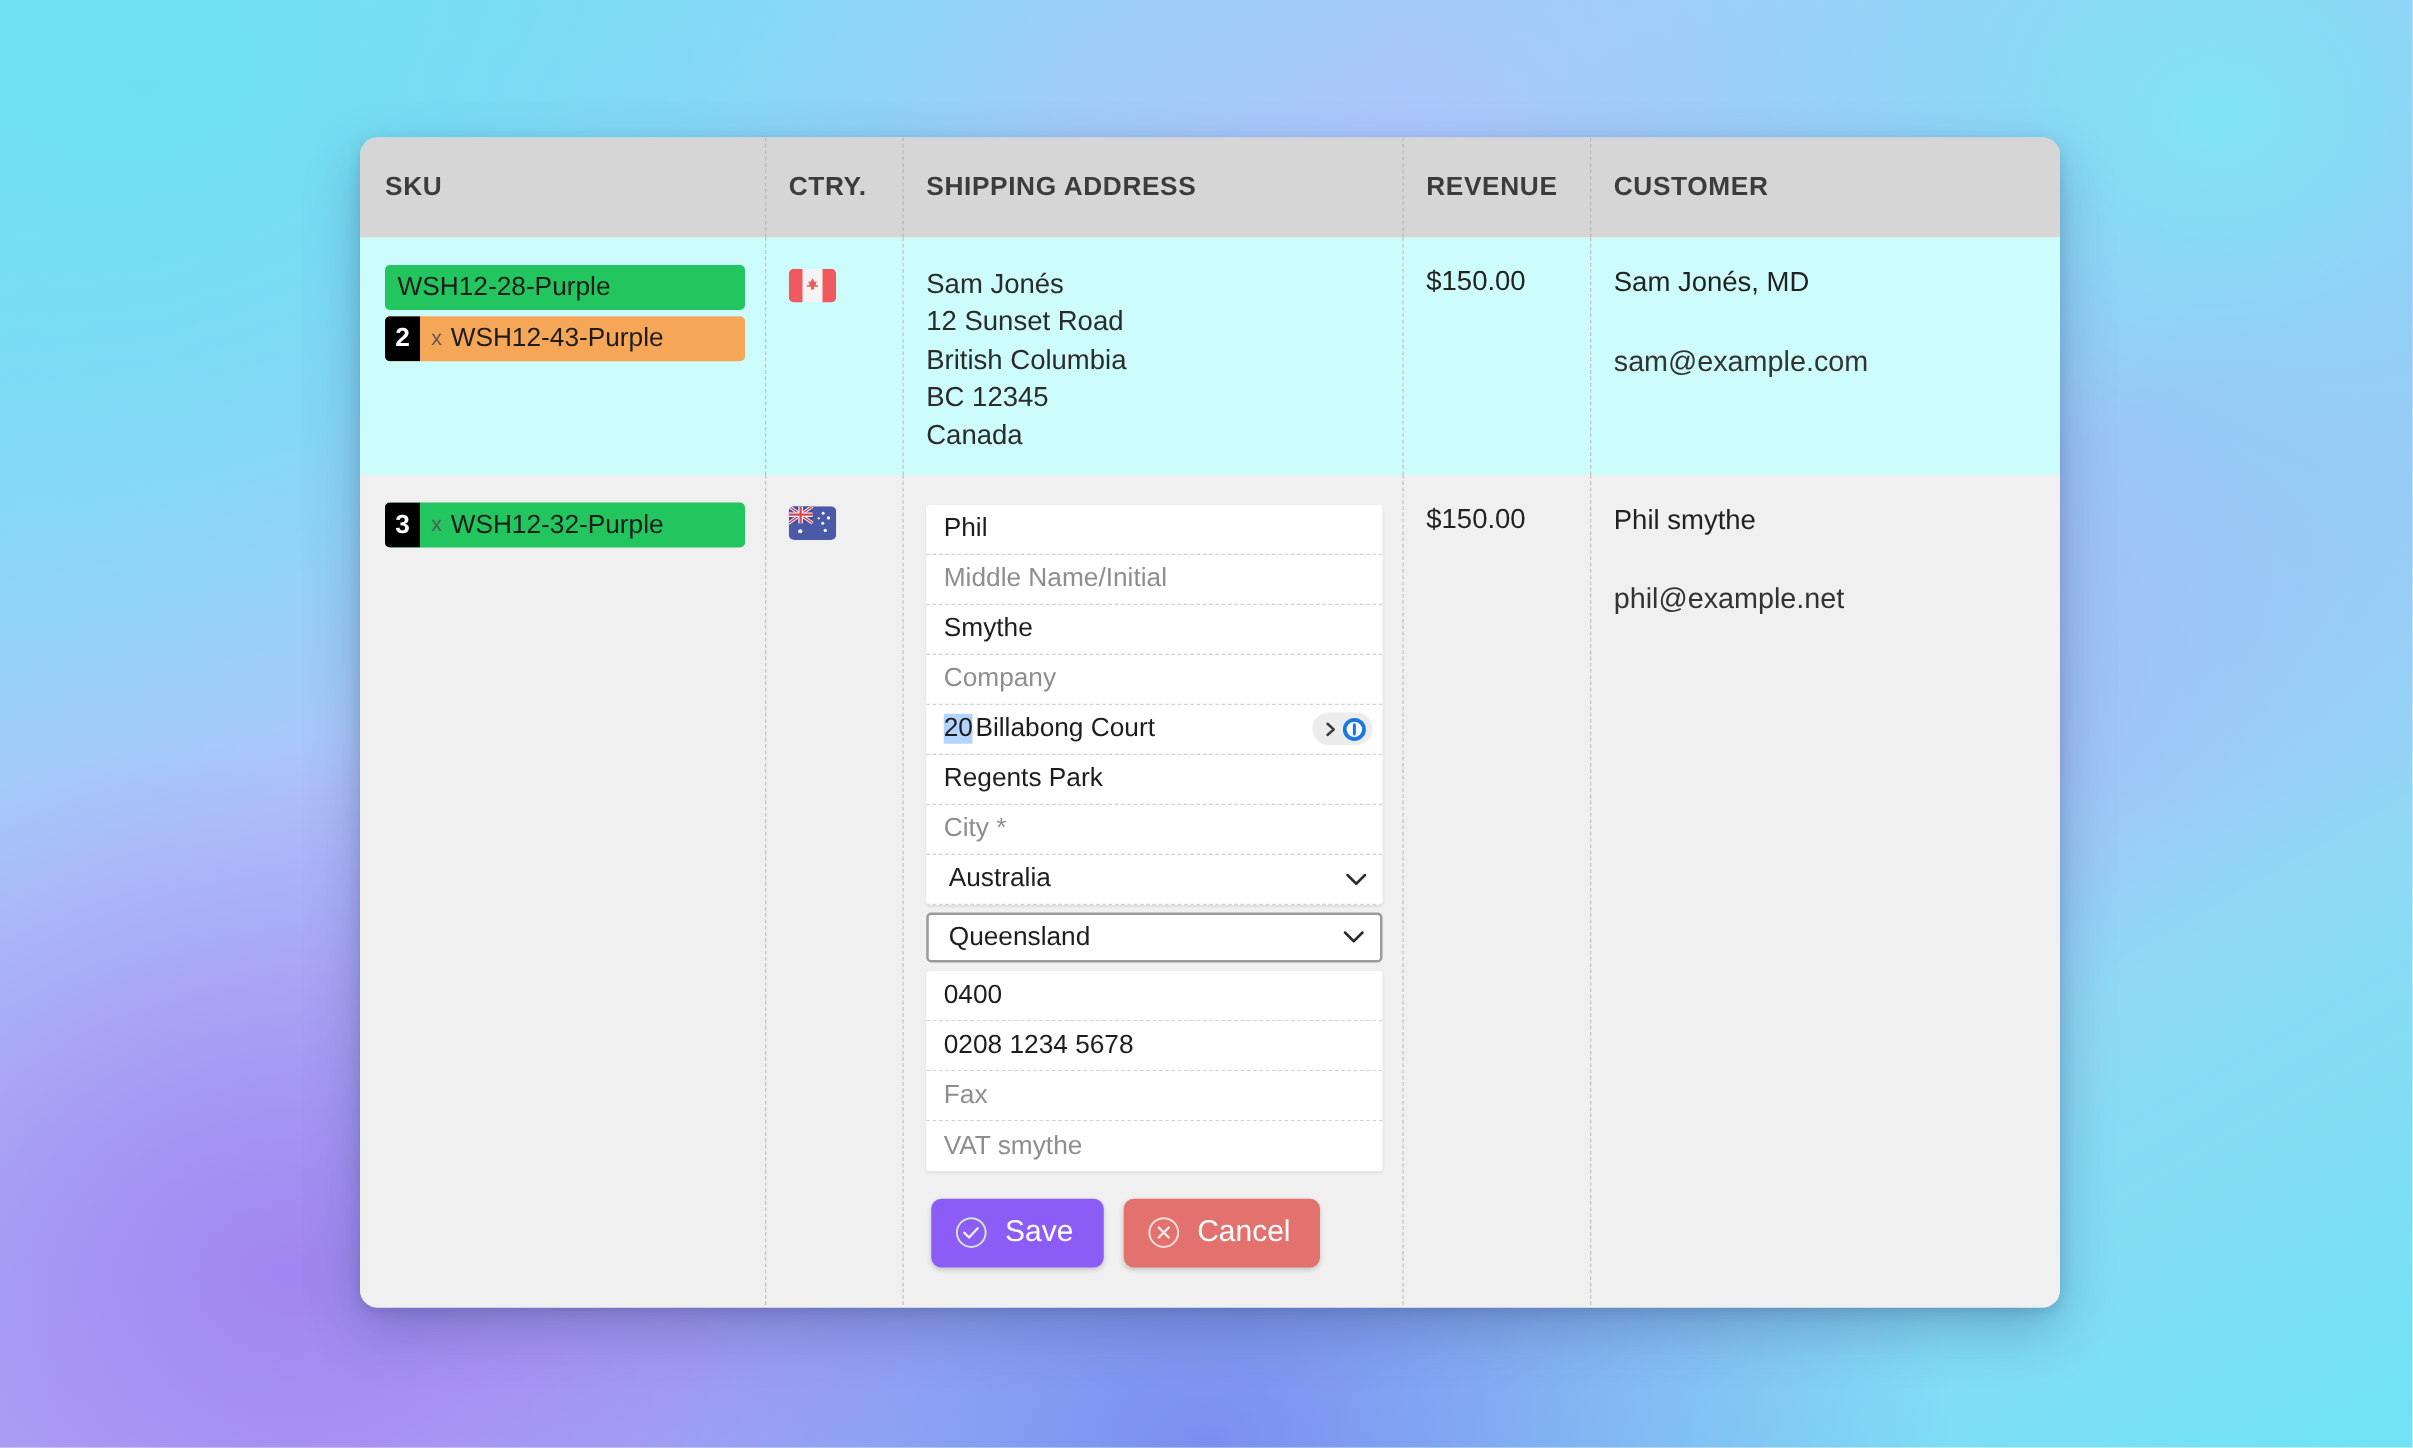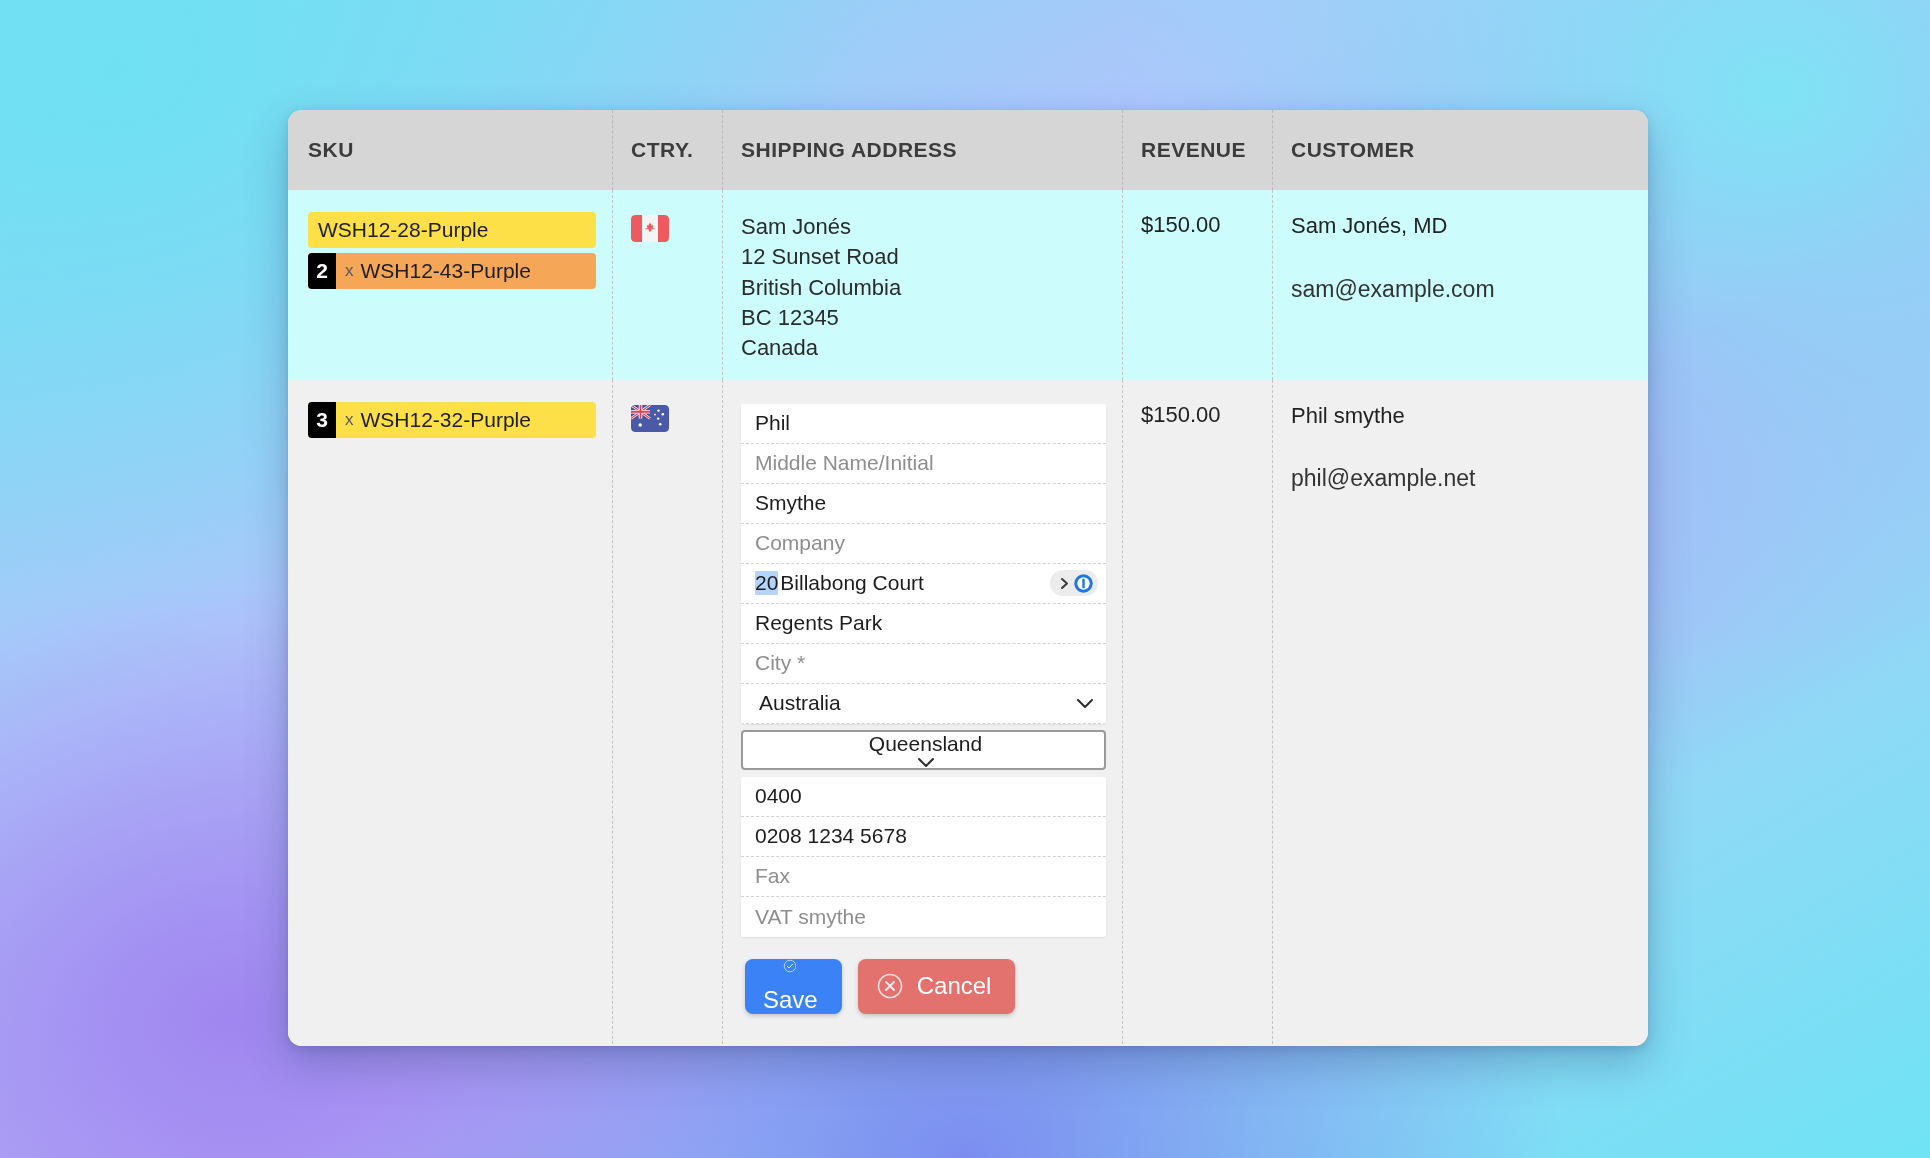--- a/index.html
+++ b/index.html
@@ -73,21 +73,21 @@
   
   .sku-badge {
     display: flex;
     align-items: center;
     border-radius: 4px;
     overflow: hidden;
     margin-bottom: 5px;
     height: 36px;
     max-width: 288px;
   }
-  .sku-green  { background: #fde047; }
+  .sku-green  { background: #22c55e; }
   .sku-orange { background: #f5a757; }
   .sku-qty {
     background: #000;
     color: #fff;
     font-size: 21px;
     font-weight: 700;
     height: 100%;
     display: flex;
     align-items: center;
     justify-content: center;
@@ -188,21 +188,20 @@
     border-radius: 4px;
     background: #fff;
     margin-top: 6px;
     height: 40px;
     display: flex;
     align-items: center;
     justify-content: space-between;
     padding: 0 12px 0 16px;
     font-size: 21px;
     color: #1d1d1d;
-    flex-direction: column;
   }
   .chev { width: 18px; height: 11px; display: block; }
 
   .stack-gap { margin-top: 7px; }
 
   
   .btn-row { display: flex; gap: 16px; margin-top: 22px; padding-left: 4px; }
   .btn {
     display: flex;
     align-items: center;
@@ -210,21 +209,21 @@
     border: none;
     border-radius: 8px;
     padding: 0 24px 0 18px;
     height: 55px;
     font-size: 24px;
     color: #fff;
     cursor: pointer;
     font-family: "Liberation Sans", sans-serif;
     box-shadow: 0 2px 4px rgba(0,0,0,0.18);
   }
-  .btn-save   { background: #3b82f6; flex-direction: column; }
+  .btn-save   { background: #8b5cf6; }
   .btn-cancel { background: #e3716e; }
   .btn-ico { width: 28px; height: 28px; display: block; }
 </style>
 </head>
 <body>
 
 <div class="panel">
 
   <div class="thead">
     <div class="th c-sku">SKU</div>

